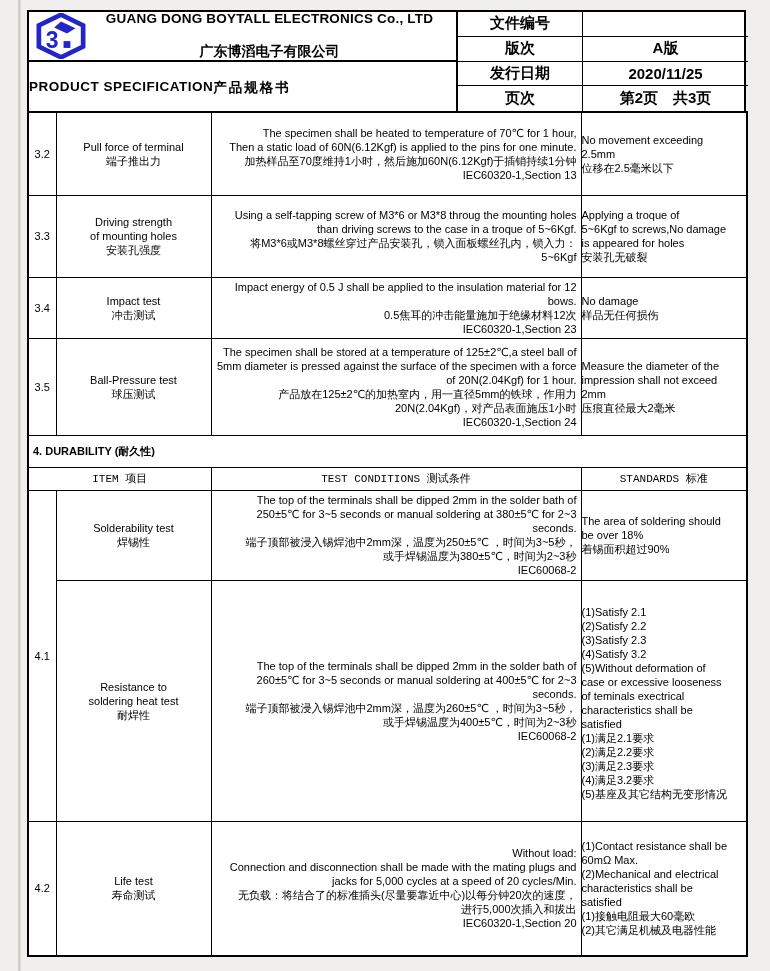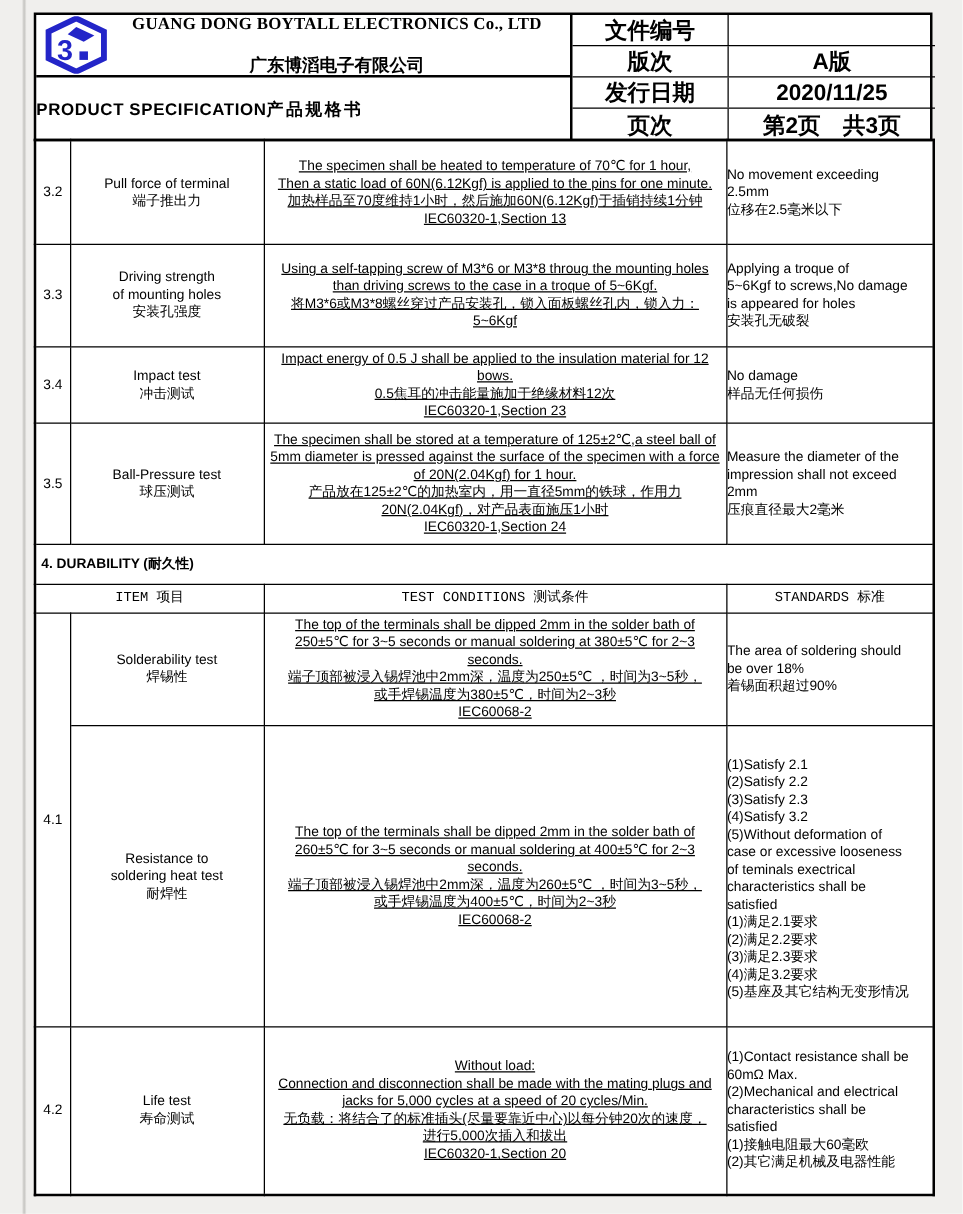--- a/index.html
+++ b/index.html
@@ -32,57 +32,57 @@
     grid-template-rows: 50px 1fr;
     border-right: 2px solid #000;
   }
   .company-row {
     display: flex; align-items: center;
     border-bottom: 2px solid #000;
     padding: 2px 6px 2px 4px;
   }
   .logo-box { width: 56px; flex: 0 0 56px; display: flex; align-items: center; justify-content: center; }
   .company-names { flex: 1; text-align: center; }
-  .company-en { font-weight: bold; font-size: 13.5px; letter-spacing: 0.2px; font-family: Liberation Serif, serif; }
+  .company-en { font-weight: bold; font-size: 13.5px; letter-spacing: 0.2px; }
   .company-cn { font-weight: bold; font-size: 14px; margin-top: 17px; }
   .title-row {
     display: flex; flex-direction: row; align-items: center; 
   }
   .title-en { font-weight: bold; font-size: 13.5px; letter-spacing: 0.5px; }
   .title-cn { font-weight: bold; font-size: 13.5px; margin-top: 2px; letter-spacing: 2px; }
   .header-right { display: grid; grid-template-rows: repeat(4, 1fr); }
   .meta-row {
     display: grid; grid-template-columns: 125px 1fr;
     border-bottom: 1.5px solid #000;
   }
   .meta-row:last-child { border-bottom: none; }
   .meta-label, .meta-value {
     display: flex; align-items: center; justify-content: center;
-    font-weight: bold; font-size: 18px;
+    font-weight: bold; font-size: 15px;
   }
   .meta-label { border-right: 1.5px solid #000; }
   
   table.spec {
     border-collapse: collapse;
     table-layout: fixed;
     width: 719px;
     margin-top: -2px;
   }
   table.spec td {
     border: 1px solid #000;
     font-size: 11px;
     line-height: 14px;
     vertical-align: middle;
     box-sizing: border-box;
     overflow: hidden;
   }
   table.spec { border: 2px solid #000; }
   td.num { text-align: center; font-size: 11.5px; }
   td.item { text-align: center; white-space: pre-line; padding: 2px 3px; }
-  td.cond { text-align: center; white-space: pre-line; padding: 2px 4px 2px 4px; text-decoration: underline; }
+  td.cond { text-align: right; white-space: pre-line; padding: 2px 4px 2px 4px; }
   td.std  { text-align: left; white-space: pre-line; padding: 2px 3px 2px 0; }
   td.vtop { vertical-align: top; padding-top: 7px; }
   td.sec-title {
     font-weight: bold; font-size: 12.5px; text-align: left; padding: 2px 4px;
   }
   td.col-head { text-align: center; font-size: 11.5px; font-family: Liberation Mono, monospace; }
 </style>
 </head>
 <body>
 

